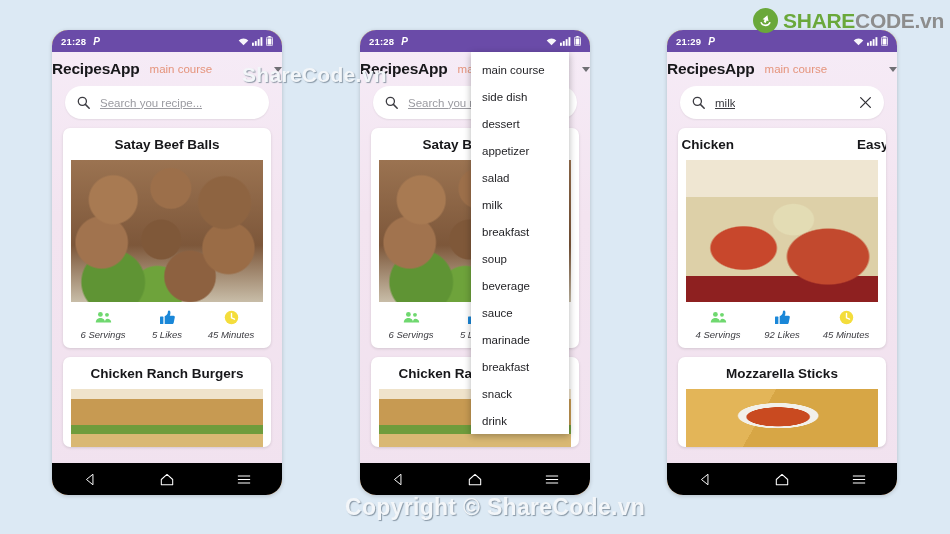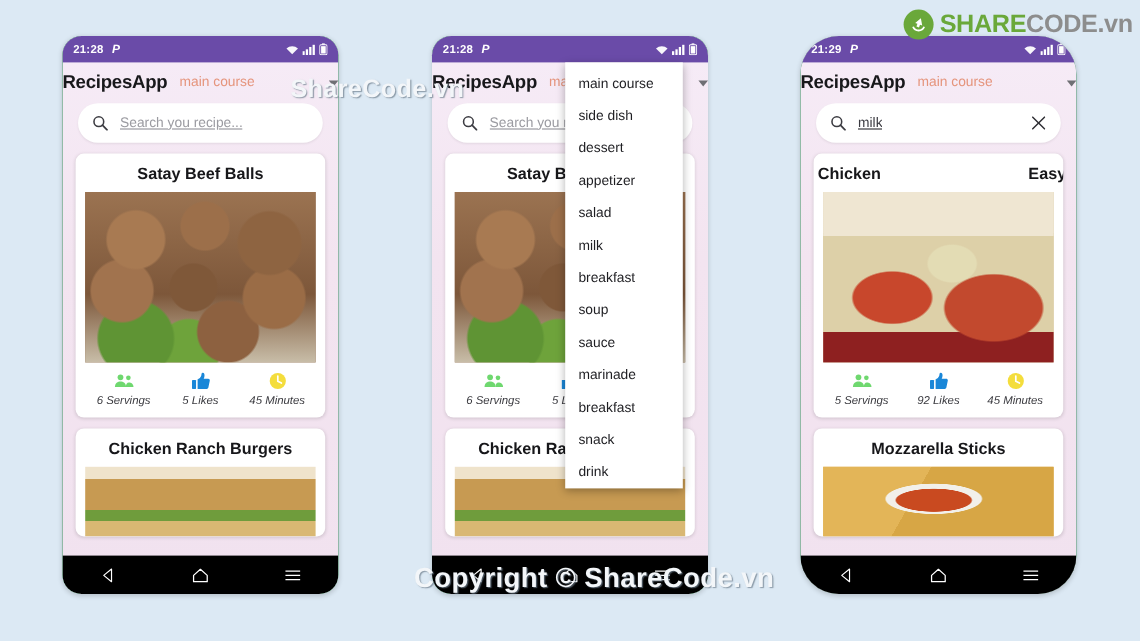--- a/index.html
+++ b/index.html
@@ -32,34 +32,34 @@
   .wm {
     position: absolute; z-index: 30;
     font-family: "Liberation Sans", sans-serif;
     color: #f3f6f9;
     text-shadow: 1px 1px 1px rgba(110,125,140,.75);
     font-weight: bold;
     pointer-events: none;
     white-space: nowrap;
   }
   .wm-top { left: 242px; top: 63px; font-size: 21px; letter-spacing: .3px; }
-  .wm-bottom { left: 345px; top: 468px; font-size: 23px; letter-spacing: .3px; }
+  .wm-bottom { left: 345px; top: 494px; font-size: 23px; letter-spacing: .3px; }
 
   
   .phone {
     position: absolute; top: 30px;
     width: 230px; height: 465px;
-    background: #15803d;
+    background: #a16207;
     border-radius: 16px;
     overflow: hidden;
     box-shadow: 0 1px 4px rgba(0,0,0,.18);
   }
   #phone1 { left: 52px; }
   #phone2 { left: 360px; }
-  #phone3 { left: 667px; border-radius: 32px; }
+  #phone3 { left: 667px; }
 
   .screen {
     position: absolute; inset: 0;
     border-radius: 16px;
     overflow: hidden;
     background: linear-gradient(180deg,#f6ecf7 0%, #f3e4f0 40%, #f1e2ef 100%);
   }
 
   
   .statusbar {
@@ -401,20 +401,21 @@
 
     <div class="dropdown">
       <div class="dd-item">main course</div>
       <div class="dd-item">side dish</div>
       <div class="dd-item">dessert</div>
       <div class="dd-item">appetizer</div>
       <div class="dd-item">salad</div>
       <div class="dd-item">milk</div>
       <div class="dd-item">breakfast</div>
       <div class="dd-item">soup</div>
+      <div class="dd-item">beverage</div>
       <div class="dd-item">sauce</div>
       <div class="dd-item">marinade</div>
       <div class="dd-item">breakfast</div>
       <div class="dd-item">snack</div>
       <div class="dd-item">drink</div>
     </div>
 
     <div class="navbar">
       <span>
           <svg width="13" height="13" viewBox="0 0 16 16">
@@ -501,21 +502,21 @@
         <div class="stats">
           <div class="stat">
             <span class="stat-icon">
                 <svg width="17" height="13" viewBox="0 0 22 16">
                   <circle cx="7" cy="4" r="3.1" fill="#6fd86f"></circle>
                   <circle cx="15.5" cy="4.6" r="2.5" fill="#6fd86f"></circle>
                   <path d="M1 14.5 C1 10.5 4 8.6 7 8.6 C10 8.6 13 10.5 13 14.5 Z" fill="#6fd86f"></path>
                   <path d="M12.8 14.5 C12.8 11.4 14 9.6 16 9.6 C18.4 9.6 21 11 21 14.5 Z" fill="#6fd86f"></path>
                 </svg>
               </span>
-            <span class="stat-label">5 Servings</span>
+            <span class="stat-label">4 Servings</span>
           </div>
           <div class="stat">
             <span class="stat-icon">
                 <svg width="15" height="15" viewBox="0 0 16 16">
                   <rect x="0" y="7" width="3.6" height="8" rx=".6" fill="#1a87d8"></rect>
                   <path d="M5 15 L5 6.6 C5 6.6 7.6 5.6 8.2 3.4 C8.6 1.8 8.2 .6 9.6 .6 C11 .6 11.4 2.4 11 4.2 C10.8 5.2 10.4 6 10.4 6 L14.4 6 C15.4 6 16 6.8 15.8 7.7 L14.6 13.6 C14.4 14.5 13.8 15 13 15 Z" fill="#1a87d8"></path>
                 </svg>
               </span>
             <span class="stat-label">92 Likes</span>
           </div>

